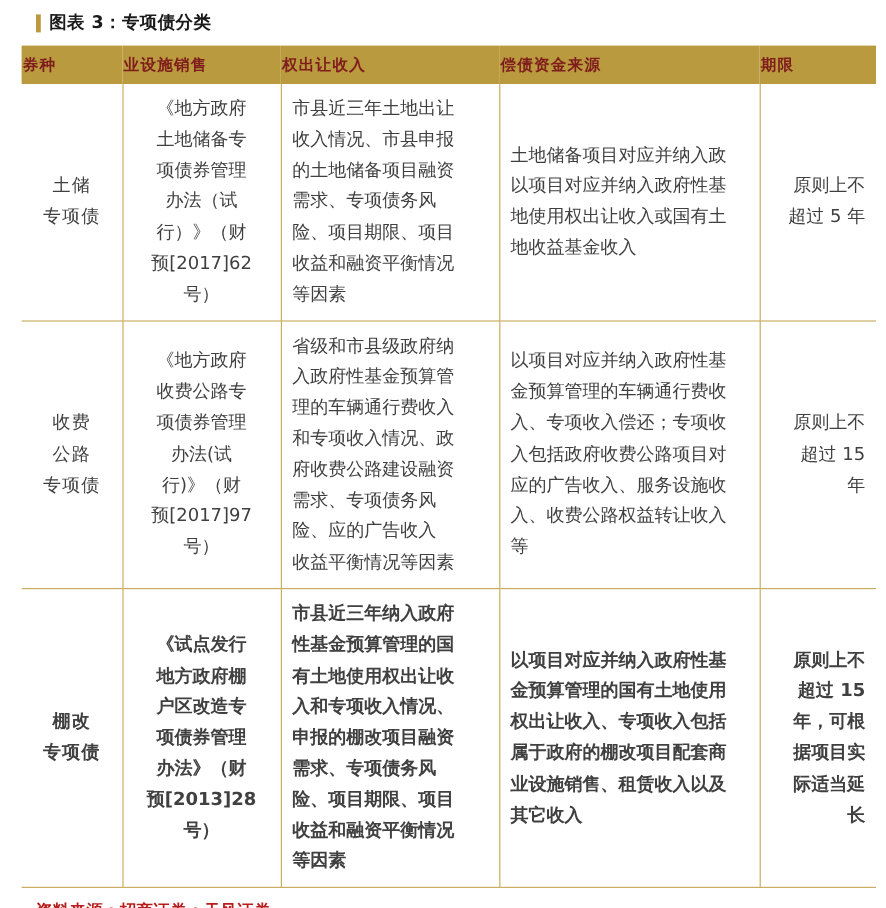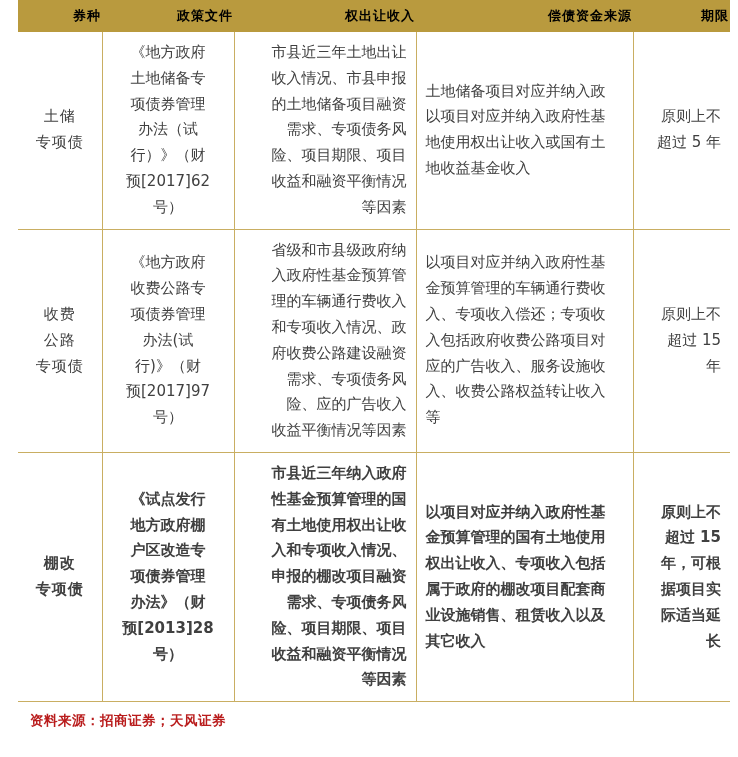--- a/index.html
+++ b/index.html
@@ -42,25 +42,25 @@
     line-height: 1;
   }
   table.spec-table {
     width: 702px;
     border-collapse: collapse;
     table-layout: fixed;
     margin: 0;
   }
   table.spec-table th {
     background: #b99a3e;
-    color: #000000;
+    color: #7f1d1d;
     font-size: 13px;
     font-weight: bold;
     height: 30px;
-    text-align: right;
+    text-align: left;
     vertical-align: middle;
     letter-spacing: 1px;
     border: none;
   }
   table.spec-table td {
     border-bottom: 1px solid #c9ae62;
     border-right: 1px solid #c9ae62;
     font-size: 15px;
     line-height: 1.72;
     color: #404040;
@@ -79,21 +79,21 @@
     width: 82px;
     text-align: center;
     letter-spacing: 1px;
   }
   .col-doc {
     width: 130px;
     text-align: center;
   }
   .col-basis {
     width: 180px;
-    text-align: right;
+    text-align: left;
   }
   .col-source {
     width: 215px;
     text-align: left;
   }
   .col-term {
     width: 95px;
     text-align: right;
   }
   .cell-text {
@@ -119,26 +119,30 @@
     font-weight: bold;
     color: #b91c1c;
     letter-spacing: 0.5px;
   }
 </style>
 </head>
 <body>
 
 <div class="page">
 
+  <div class="title-row">
+    <span class="title-bar"></span>
+    <span class="title-text">图表 3：专项债分类</span>
+  </div>
 
   <table class="spec-table">
     <thead>
       <tr>
         <th class="col-name">券种</th>
-        <th class="col-doc">政策文件</th>
+        <th class="col-doc">业设施销售</th>
         <th class="col-basis">权出让收入</th>
         <th class="col-source">偿债资金来源</th>
         <th class="col-term">期限</th>
       </tr>
     </thead>
     <tbody>
       <tr>
         <td class="col-name">
             <span class="cell-text">土储
 专项债</span>

